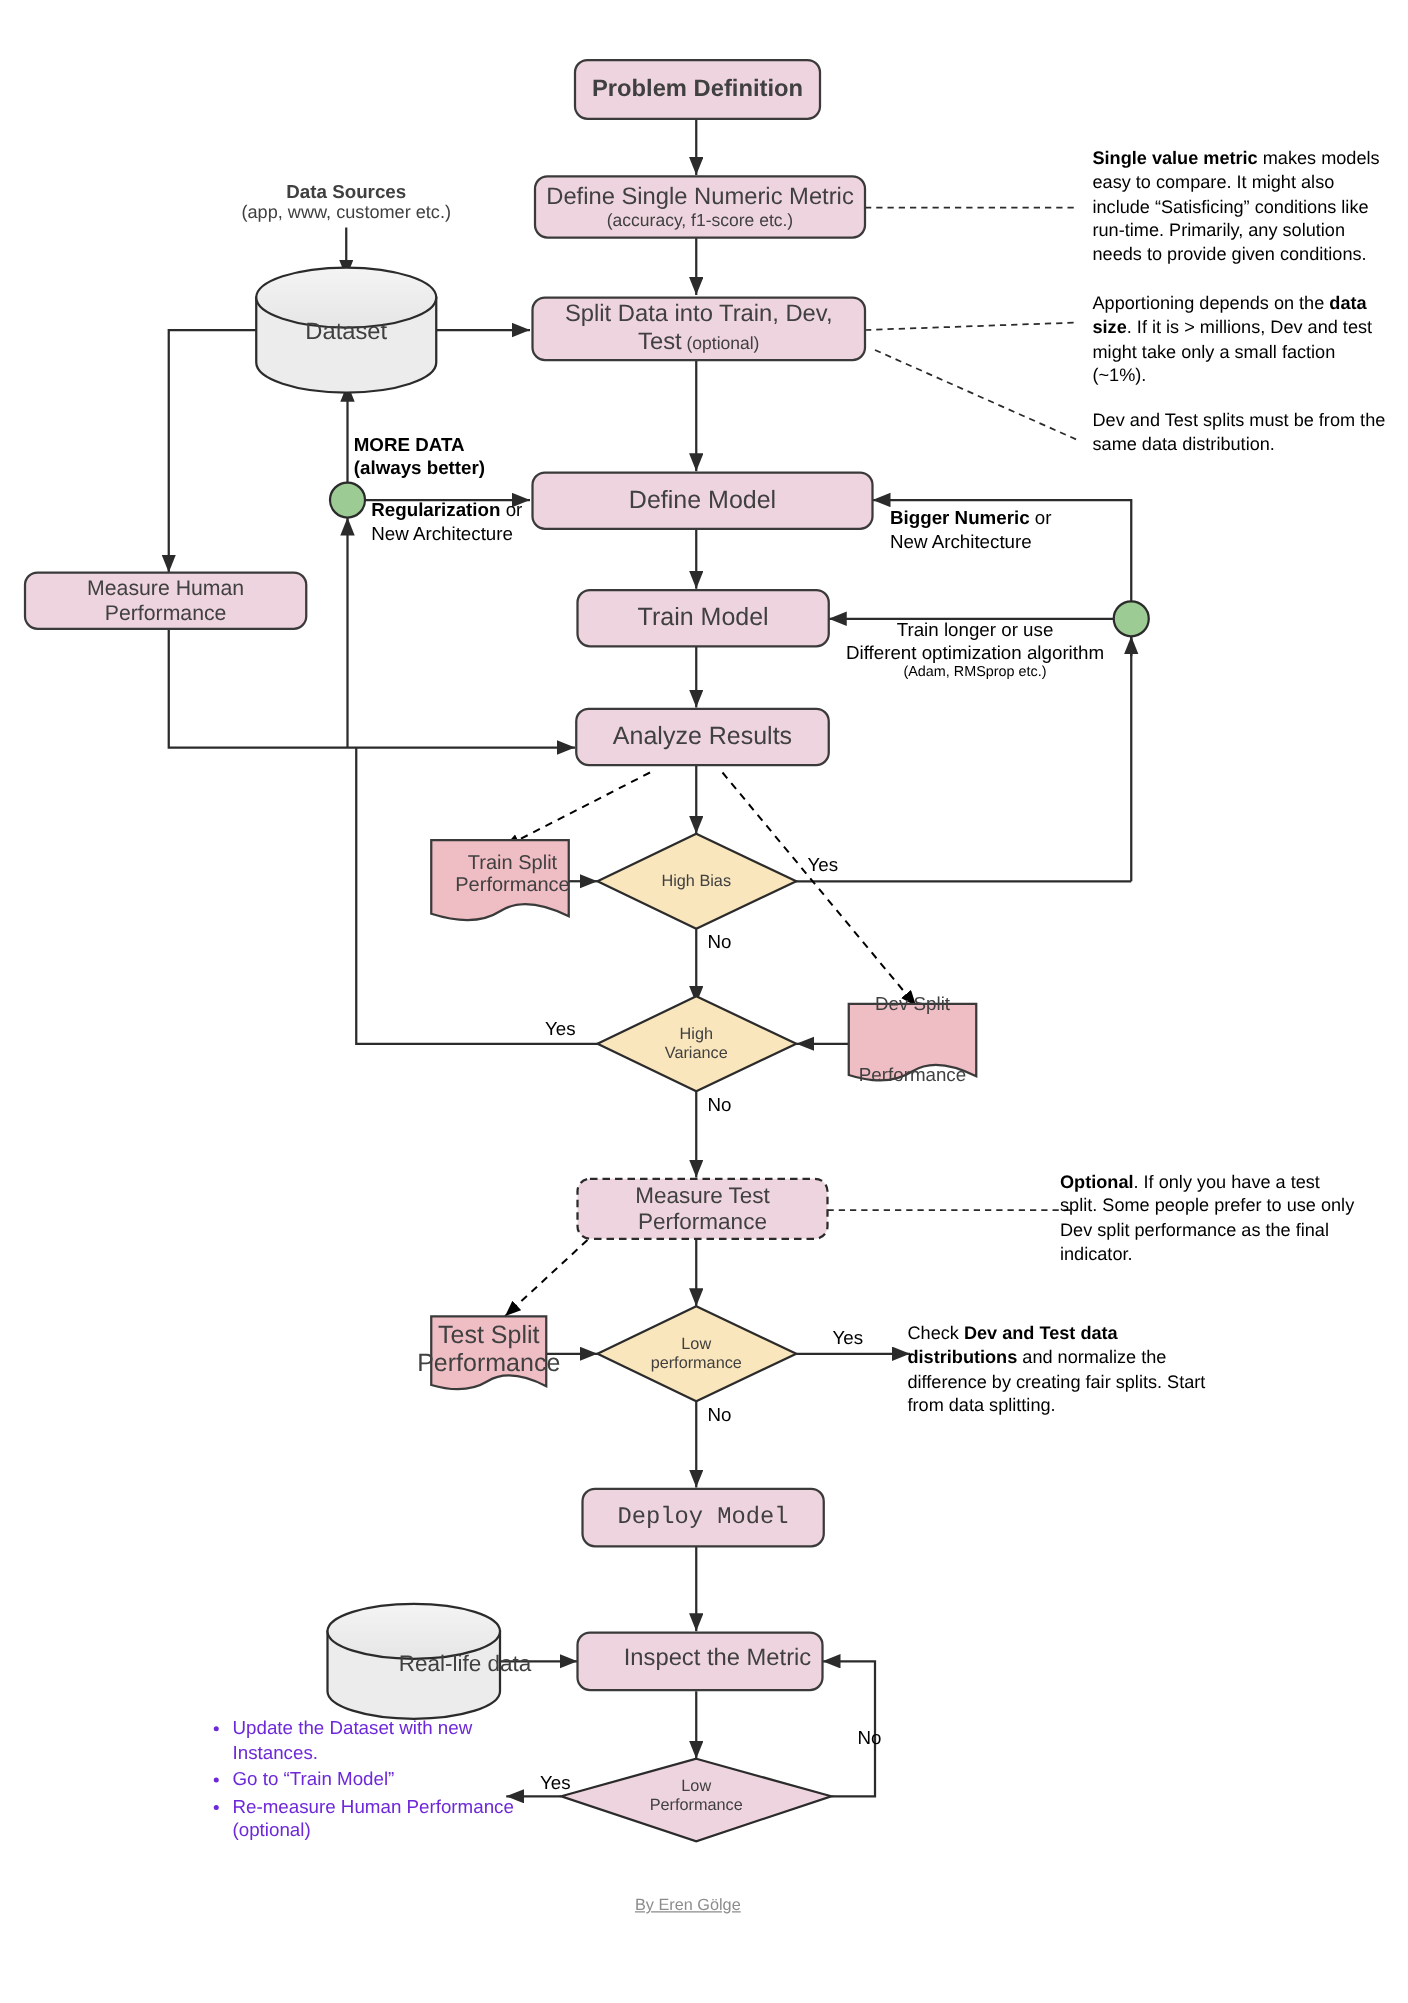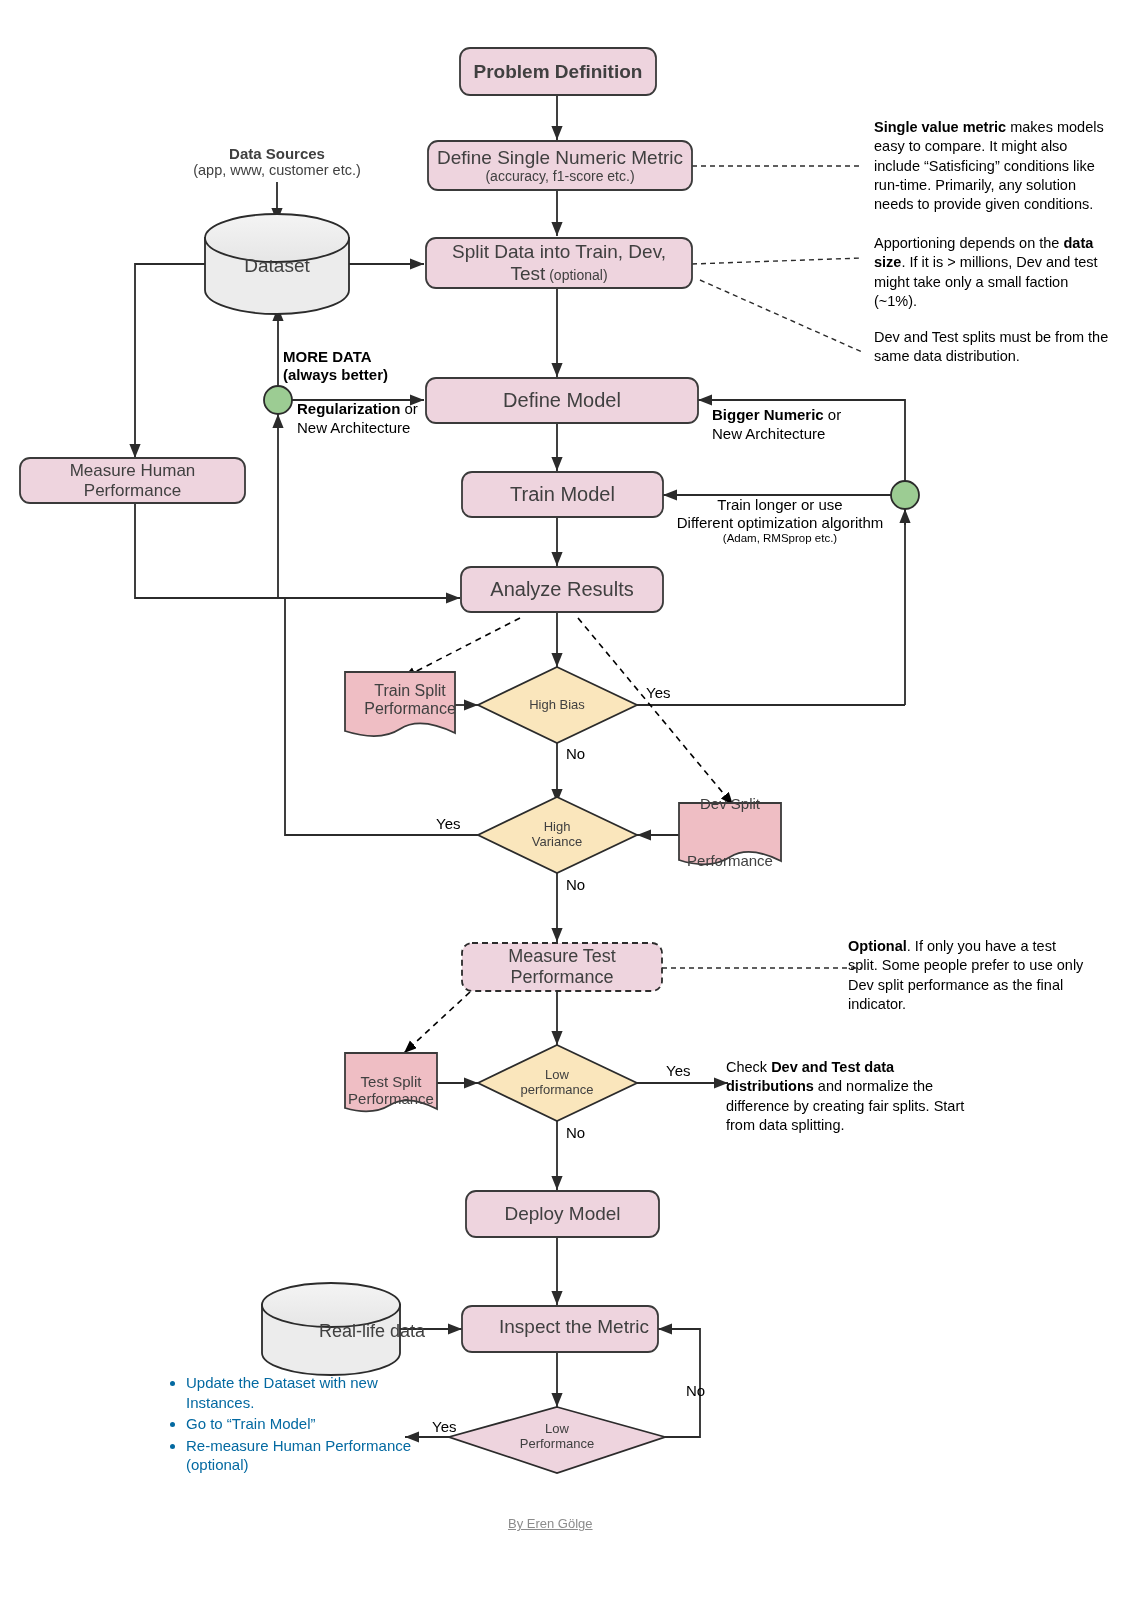--- a/index.html
+++ b/index.html
@@ -5,21 +5,21 @@
   html, body { margin:0; padding:0; background:#ffffff; }
   body { width:1126px; height:1602px; font-family:"Liberation Sans", sans-serif; }
   #stage { position:relative; width:1126px; height:1602px; overflow:hidden; background:#fff; }
   svg.layer { position:absolute; top:0; left:0; width:1126px; height:1602px; }
   .node-text { position:absolute; display:flex; align-items:center; justify-content:center;
                text-align:center; line-height:1.15; color:#404040; pointer-events:none; }
   .anno { position:absolute; font-size:14.5px; line-height:1.33; color:#000; }
   .anno b { font-weight:bold; }
   .lbl { position:absolute; font-size:15px; color:#000; }
   .credit { position:absolute; font-size:13px; color:#8c8c8c; }
-  .bullets { position:absolute; font-size:15px; line-height:1.3; color:#0369a1; }
+  .bullets { position:absolute; font-size:15px; line-height:1.3; color:#6d28d9; }
   .bullets ul { margin:0; padding-left:26px; list-style:disc; }
   .bullets li { margin-bottom:2px; }
   .t-b  { font-weight:bold; }
 </style>
 </head>
 <body>
 
 <div id="stage">
 
   <svg class="layer" viewBox="0 0 1126 1602">
@@ -207,36 +207,36 @@
   <div class="node-text" style="left:345px;top:676px;width:130px;height:48px;flex-direction:column;font-size:16px;">
     <span>Train Split</span>
     <span>Performance</span>
   </div>
 
   <div class="node-text" style="left:675px;top:808px;width:110px;height:48px;flex-direction:column;font-size:15px;gap:39px;">
     <span>Dev Split</span>
     <span>Performance</span>
   </div>
 
-  <div class="node-text" style="left:341px;top:1057px;width:100px;height:46px;flex-direction:column;font-size:15px;margin-top:10px;">
+  <div class="node-text" style="left:341px;top:1057px;width:100px;height:46px;flex-direction:column;font-size:20px;">
     <span>Test Split</span>
     <span>Performance</span>
   </div>
 
   <div class="node-text" style="left:462px;top:943px;width:200px;height:48px;flex-direction:column;font-size:18px;">
     <span>Measure Test</span>
     <span>Performance</span>
   </div>
 
   <div class="node-text" style="left:497px;top:1064px;width:120px;height:38px;flex-direction:column;font-size:13px;">
     <span>Low</span>
     <span>performance</span>
   </div>
 
-  <div class="node-text" style="left:466px;top:1191px;width:193px;height:46px;font-size:19px;">Deploy Model</div>
+  <div class="node-text" style="left:466px;top:1191px;width:193px;height:46px;font-size:19px;font-family:Liberation Mono, monospace;">Deploy Model</div>
 
   <div class="node-text" style="left:262px;top:1309px;width:138px;height:44px;font-size:18px;padding-left:41px;">Real-life data</div>
 
   <div class="node-text" style="left:462px;top:1306px;width:196px;height:42px;font-size:19px;margin-left:14px;">Inspect the Metric</div>
 
   <div class="node-text" style="left:497px;top:1418px;width:120px;height:38px;flex-direction:column;font-size:13px;">
     <span>Low</span>
     <span>Performance</span>
   </div>
 

